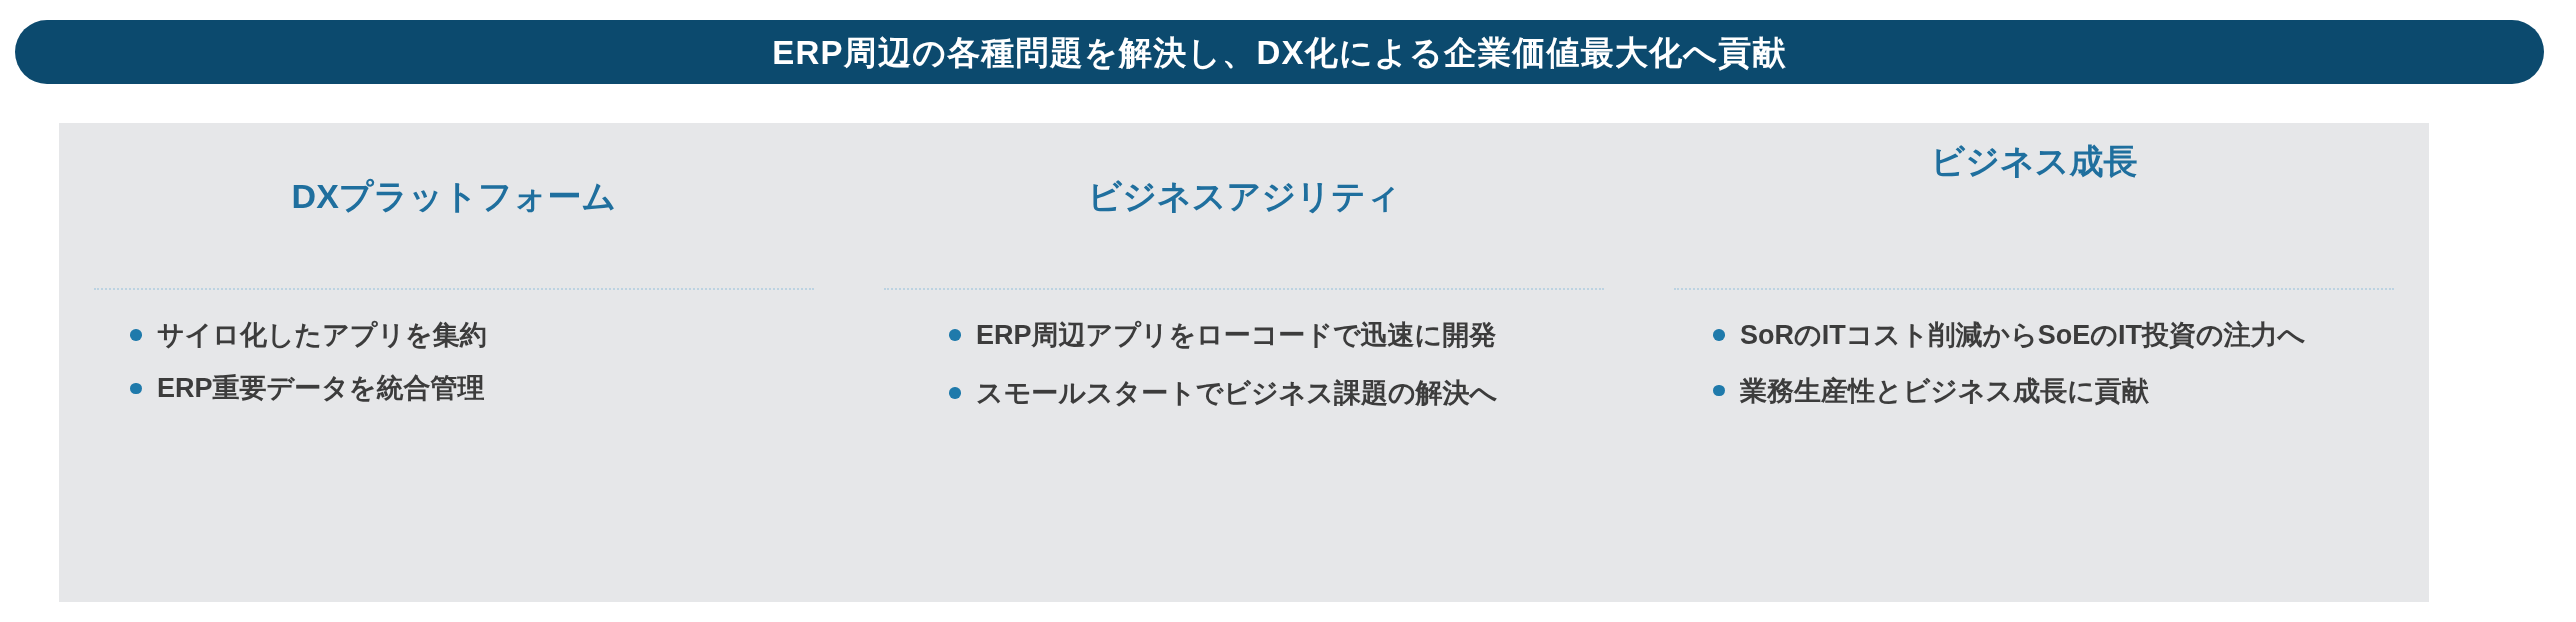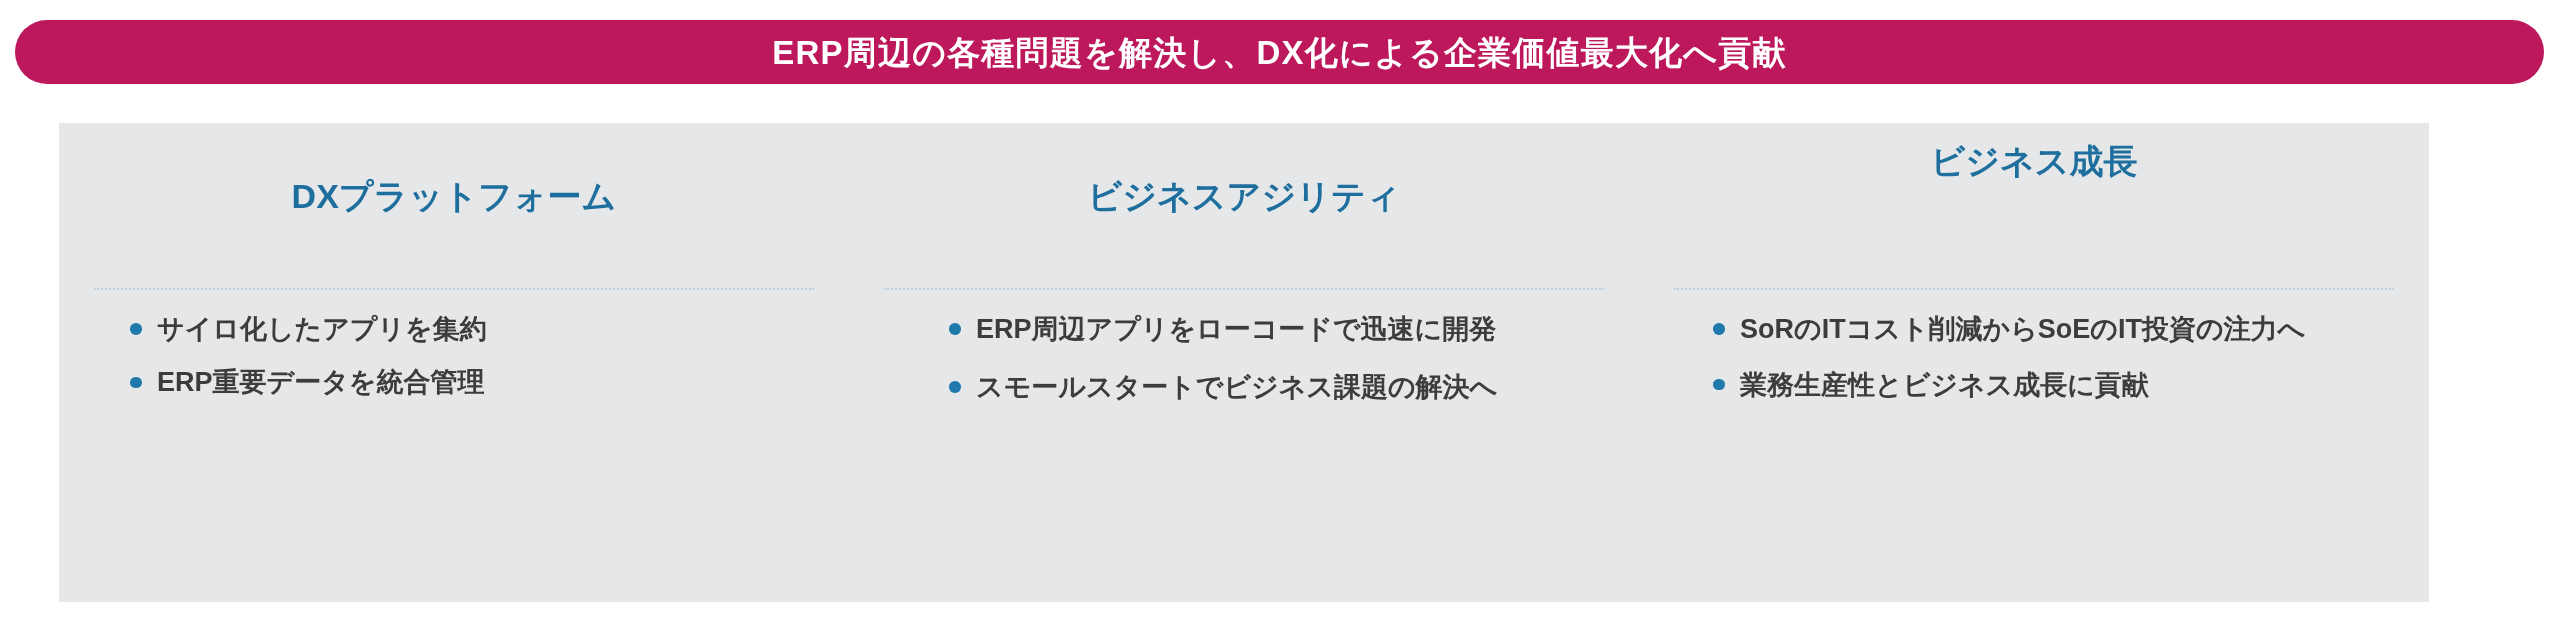--- a/index.html
+++ b/index.html
@@ -15,21 +15,21 @@
     position: relative;
   }
 
   
   .banner {
     position: absolute;
     left: 15px;
     top: 20px;
     width: 2529px;
     height: 64px;
-    background: #be185d;
+    background: #0c4a6e;
     border-radius: 32px;
     display: flex;
     align-items: center;
     justify-content: center;
     box-sizing: border-box;
   }
   .banner-text {
     color: #ffffff;
     font-size: 33px;
     font-weight: bold;
@@ -80,21 +80,21 @@
     right: 35px;
     top: 165px;
     height: 0;
     border-top: 2.4px dotted #bcd3e2;
   }
 
   .bullets {
     position: absolute;
     left: 0;
     right: 0;
-    top: 187px;
+    top: 193px;
     margin: 0;
     padding: 0 36px 0 71px;
     list-style: none;
     box-sizing: border-box;
   }
   .bullet {
     position: relative;
     color: #3c3c3c;
     font-size: 27px;
     font-weight: bold;

